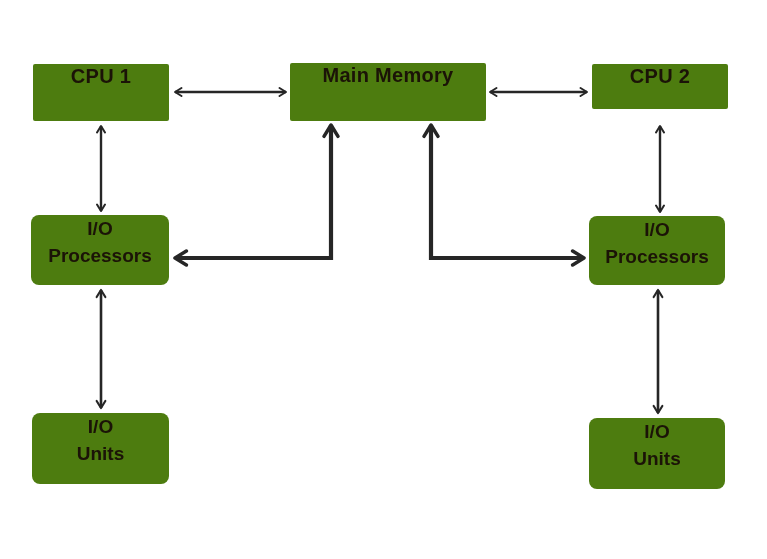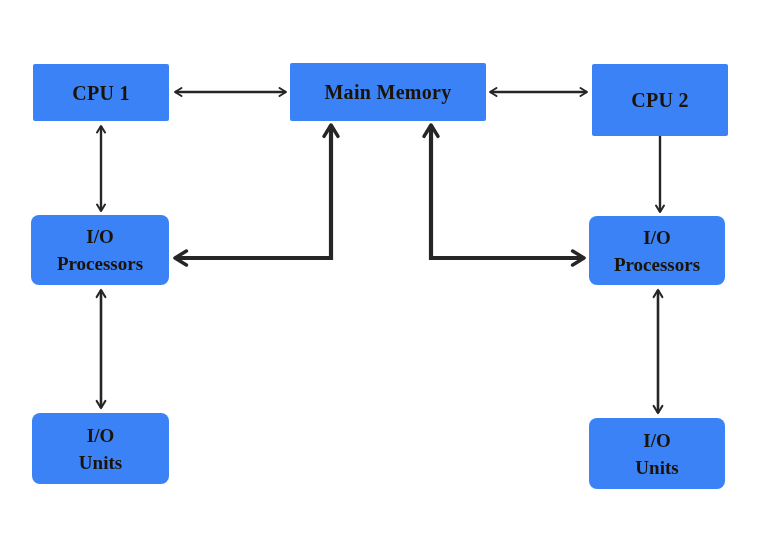--- a/index.html
+++ b/index.html
@@ -16,41 +16,40 @@
     overflow: hidden;
   }
   .edges-svg {
     position: absolute;
     left: 0; top: 0;
     width: 767px; height: 559px;
     pointer-events: none;
   }
   .node {
     position: absolute;
-    background: #3b82f6;
+    background: #4d7c0f;
     color: #1b1307;
     display: flex;
     flex-direction: column;
     align-items: center;
-    justify-content: center;
+    justify-content: flex-start;
     text-align: center;
     font-weight: 700;
     border-radius: 2px;
     box-sizing: border-box;
-    font-family: Liberation Serif, serif;
   }
   .node .lbl { line-height: 1.2; }
   .single { font-size: 20px; letter-spacing: 0.3px; }
   .double { font-size: 19px; border-radius: 8px; }
   .double .lbl { line-height: 27px; }
 
   
   #node-cpu1            { left: 33px;  top: 64px;  width: 136px; height: 57px; }
   #node-main-memory     { left: 290px; top: 63px;  width: 196px; height: 58px; }
-  #node-cpu2            { left: 592px; top: 64px;  width: 136px; height: 72px; }
+  #node-cpu2            { left: 592px; top: 64px;  width: 136px; height: 45px; }
   #node-iop-left        { left: 31px;  top: 215px; width: 138px; height: 70px; }
   #node-iop-right       { left: 589px; top: 216px; width: 136px; height: 69px; }
   #node-iou-left        { left: 32px;  top: 413px; width: 137px; height: 71px; }
   #node-iou-right       { left: 589px; top: 418px; width: 136px; height: 71px; }
 
   .edge {
     stroke: #262626;
     fill: none;
   }
   .edge.thin  { stroke-width: 2.4px; }

